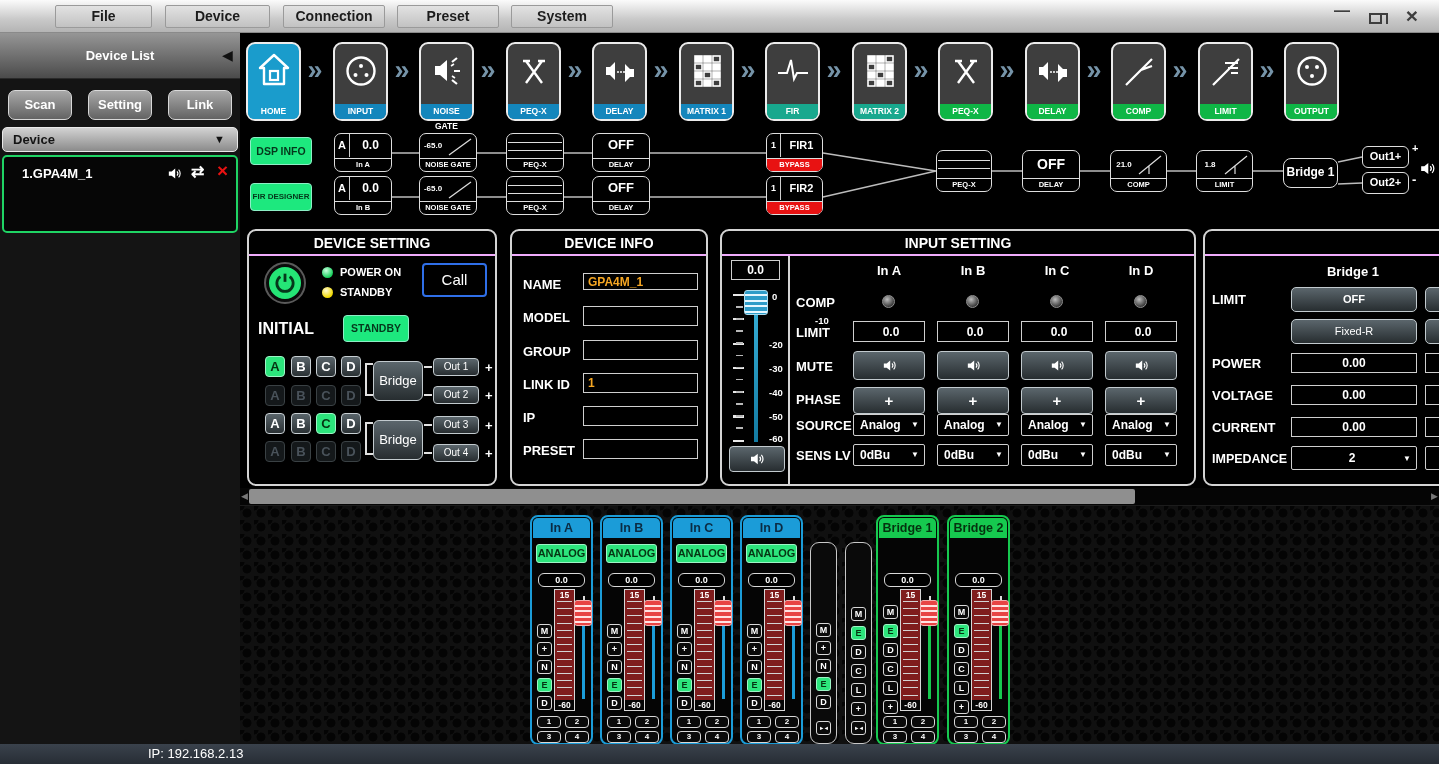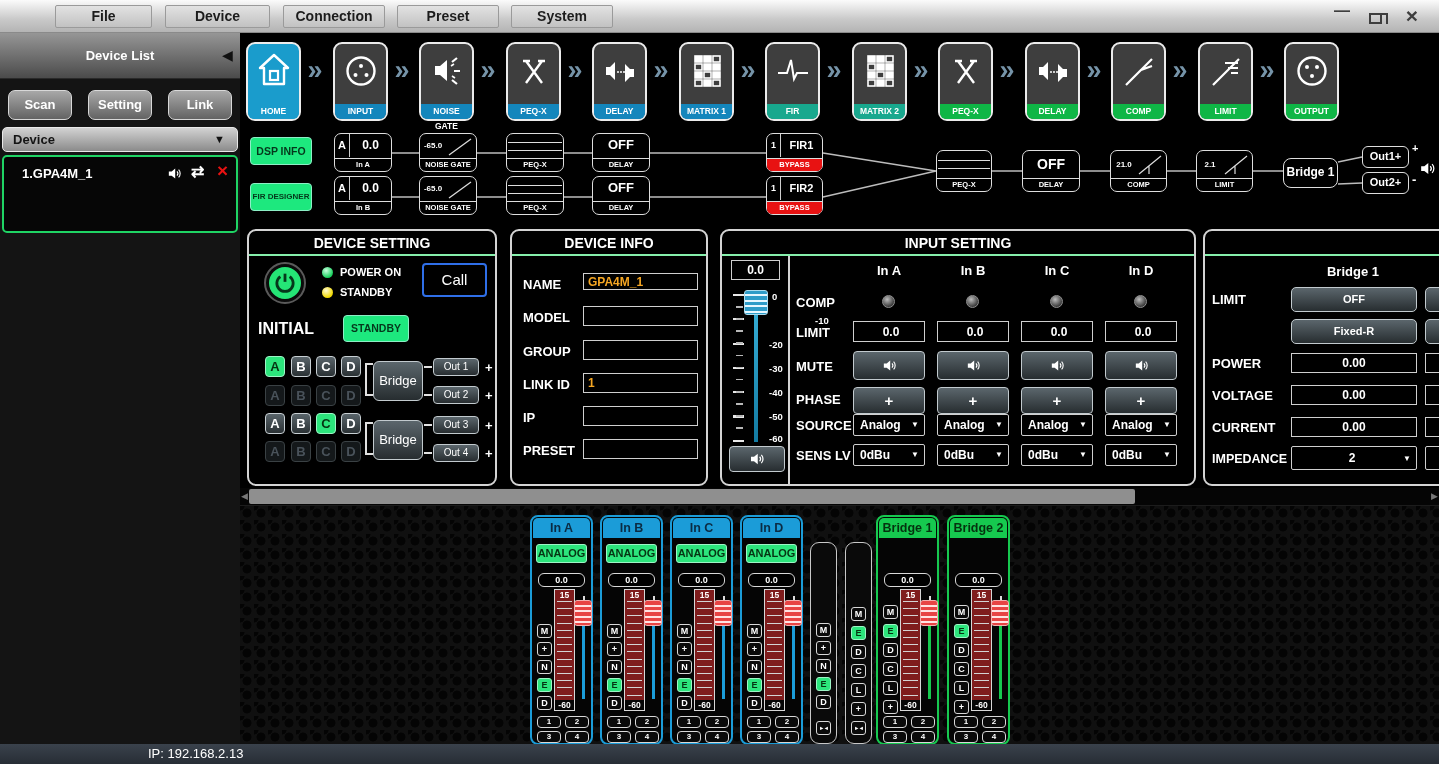--- a/index.html
+++ b/index.html
@@ -31,21 +31,21 @@
   .fband{position:absolute;left:0;right:0;bottom:0;height:13px;border-top:1.5px solid #dedede;font-size:7.5px;font-weight:bold;text-align:center;line-height:12px;color:#fff}
   .fband.red{background:#e81212;border-radius:0 0 5px 5px}
   .fcell-a{position:absolute;left:0;top:0;width:15px;bottom:14px;border-right:1px solid #cfcfcf;font-weight:bold;font-size:11px;text-align:center;line-height:22px}
   .fcell-v{position:absolute;left:15px;right:0;top:0;bottom:14px;font-weight:bold;font-size:12px;text-align:center;line-height:22px}
   .fsmall{position:absolute;left:0;top:0;width:26px;bottom:14px;font-weight:bold;font-size:8px;text-align:center;line-height:24px}
   .fdiag{position:absolute;right:2px;top:2px;width:28px;height:22px}
   .peqlines{position:absolute;left:1px;right:1px;top:8px;height:9px;border-top:1.3px solid #dedede;border-bottom:1.3px solid #dedede}
   .green-btn{position:absolute;background:#1de87e;border:1px solid #8deec6;border-radius:4px;color:#05371b;font-weight:bold;text-align:center}
   
   .panel{position:absolute;background:#000;border:2px solid #d4d4d4;border-radius:9px}
-  .ptitle{position:absolute;left:0;right:0;top:0;height:25px;border-bottom:2px solid #86efac;color:#fff;font-weight:bold;font-size:14px;text-align:center;line-height:25px}
+  .ptitle{position:absolute;left:0;right:0;top:0;height:25px;border-bottom:2px solid #f0abfc;color:#fff;font-weight:bold;font-size:14px;text-align:center;line-height:25px}
   .wlab{position:absolute;color:#fff;font-weight:bold;font-size:13px}
   .gbtn{position:absolute;background:linear-gradient(#5b666c,#272d30);border:1px solid #c2cace;border-radius:4px;color:#fff;text-align:center}
   .fld{position:absolute;background:#000;border:1px solid #cfcfcf;color:#fff;font-size:12px}
   .fld input{width:100%;height:100%;background:transparent;border:none;outline:none;color:#f5a623;font-size:12px;font-weight:bold;padding-left:4px;font-family:"Liberation Sans",sans-serif}
   .fld input.center{text-align:center;color:#fff}
   .dd{position:absolute;background:#000;border:1px solid #cfcfcf;border-radius:2px;color:#fff;font-size:12px;font-weight:bold;line-height:20px;padding-left:6px}
   .dd .caret{position:absolute;right:5px;top:0;font-size:8px;line-height:20px;color:#fff}
   .led{position:absolute;width:11px;height:11px;border-radius:50%}
   .led.green{background:radial-gradient(circle at 38% 32%,#c6ffdd,#17d05c 70%)}
   .led.yellow{background:radial-gradient(circle at 38% 32%,#fffad0,#f0d800 70%)}
@@ -337,21 +337,21 @@
       <div class="fband">DELAY</div>
     </div>
     <div class="fb" style="left:870px;top:24px;width:57px;height:42px">
       <div class="fsmall" style="line-height:27px">21.0</div>
       <svg class="fdiag" style="height:24px" viewBox="0 0 28 24">
           <path d="M3 21 25 3M13 13V21" stroke="#ddd" stroke-width="1.2" fill="none"></path>
         </svg>
       <div class="fband">COMP</div>
     </div>
     <div class="fb" style="left:956px;top:24px;width:57px;height:42px">
-      <div class="fsmall" style="line-height:27px">2.1</div>
+      <div class="fsmall" style="line-height:27px">1.8</div>
       <svg class="fdiag" style="height:24px" viewBox="0 0 28 24">
           <path d="M3 21 25 3M13 13V21" stroke="#ddd" stroke-width="1.2" fill="none"></path>
         </svg>
       <div class="fband">LIMIT</div>
     </div>
     <div class="fb" style="left:1043px;top:32px;width:55px;height:30px;border-radius:8px;font-size:12px;font-weight:bold;text-align:center;line-height:27px">Bridge 1</div>
     <div class="fb" style="left:1122px;top:20px;width:47px;height:22px;border-radius:6px;font-size:11px;font-weight:bold;text-align:center;line-height:19px">Out1+</div>
     <div class="fb" style="left:1122px;top:46px;width:47px;height:22px;border-radius:6px;font-size:11px;font-weight:bold;text-align:center;line-height:19px">Out2+</div>
     <span class="abs" style="left:1172px;top:16px;color:#fff;font-weight:bold;font-size:11px">+</span>
     <span class="abs" style="left:1172px;top:46px;color:#fff;font-weight:bold;font-size:13px">-</span>
@@ -510,21 +510,21 @@
     <div class="dd" style="left:1105px;top:444px;width:72px;height:22px"><span>0dBu</span><span class="caret">▼</span></div>
   </div>
 
   <div class="panel" style="left:1203px;top:229px;width:260px;height:257px">
     <div class="ptitle"></div>
   </div>
   <div>
     <span class="wlab" style="left:1290px;top:264px;width:126px;text-align:center">Bridge 1</span>
     <span class="wlab" style="left:1212px;top:292px">LIMIT</span>
     <div class="gbtn" style="left:1291px;top:287px;width:126px;height:25px;border-radius:5px;font-size:11px;font-weight:bold;line-height:23px">OFF</div>
-    <div class="gbtn" style="left:1291px;top:319px;width:126px;height:25px;border-radius:5px;font-size:11px;font-weight:bold;line-height:23px">Fixed-R</div>
+    <div class="gbtn" style="left:1291px;top:319px;width:126px;height:25px;border-radius:5px;font-size:11px;font-weight:normal;line-height:23px">Fixed-R</div>
     <span class="wlab" style="left:1212px;top:356px">POWER</span>
     <div class="fld" style="left:1291px;top:353px;width:126px;height:20px;font-weight:bold;text-align:center;line-height:18px">0.00</div>
     <span class="wlab" style="left:1212px;top:388px">VOLTAGE</span>
     <div class="fld" style="left:1291px;top:385px;width:126px;height:20px;font-weight:bold;text-align:center;line-height:18px">0.00</div>
     <span class="wlab" style="left:1212px;top:420px">CURRENT</span>
     <div class="fld" style="left:1291px;top:417px;width:126px;height:20px;font-weight:bold;text-align:center;line-height:18px">0.00</div>
     <span class="wlab" style="left:1212px;top:452px;font-size:12.5px">IMPEDANCE</span>
     <div class="dd" style="left:1291px;top:446px;width:126px;height:24px;line-height:22px">
       <span style="display:block;text-align:center;width:108px">2</span>
       <span class="caret" style="line-height:24px">▼</span>

